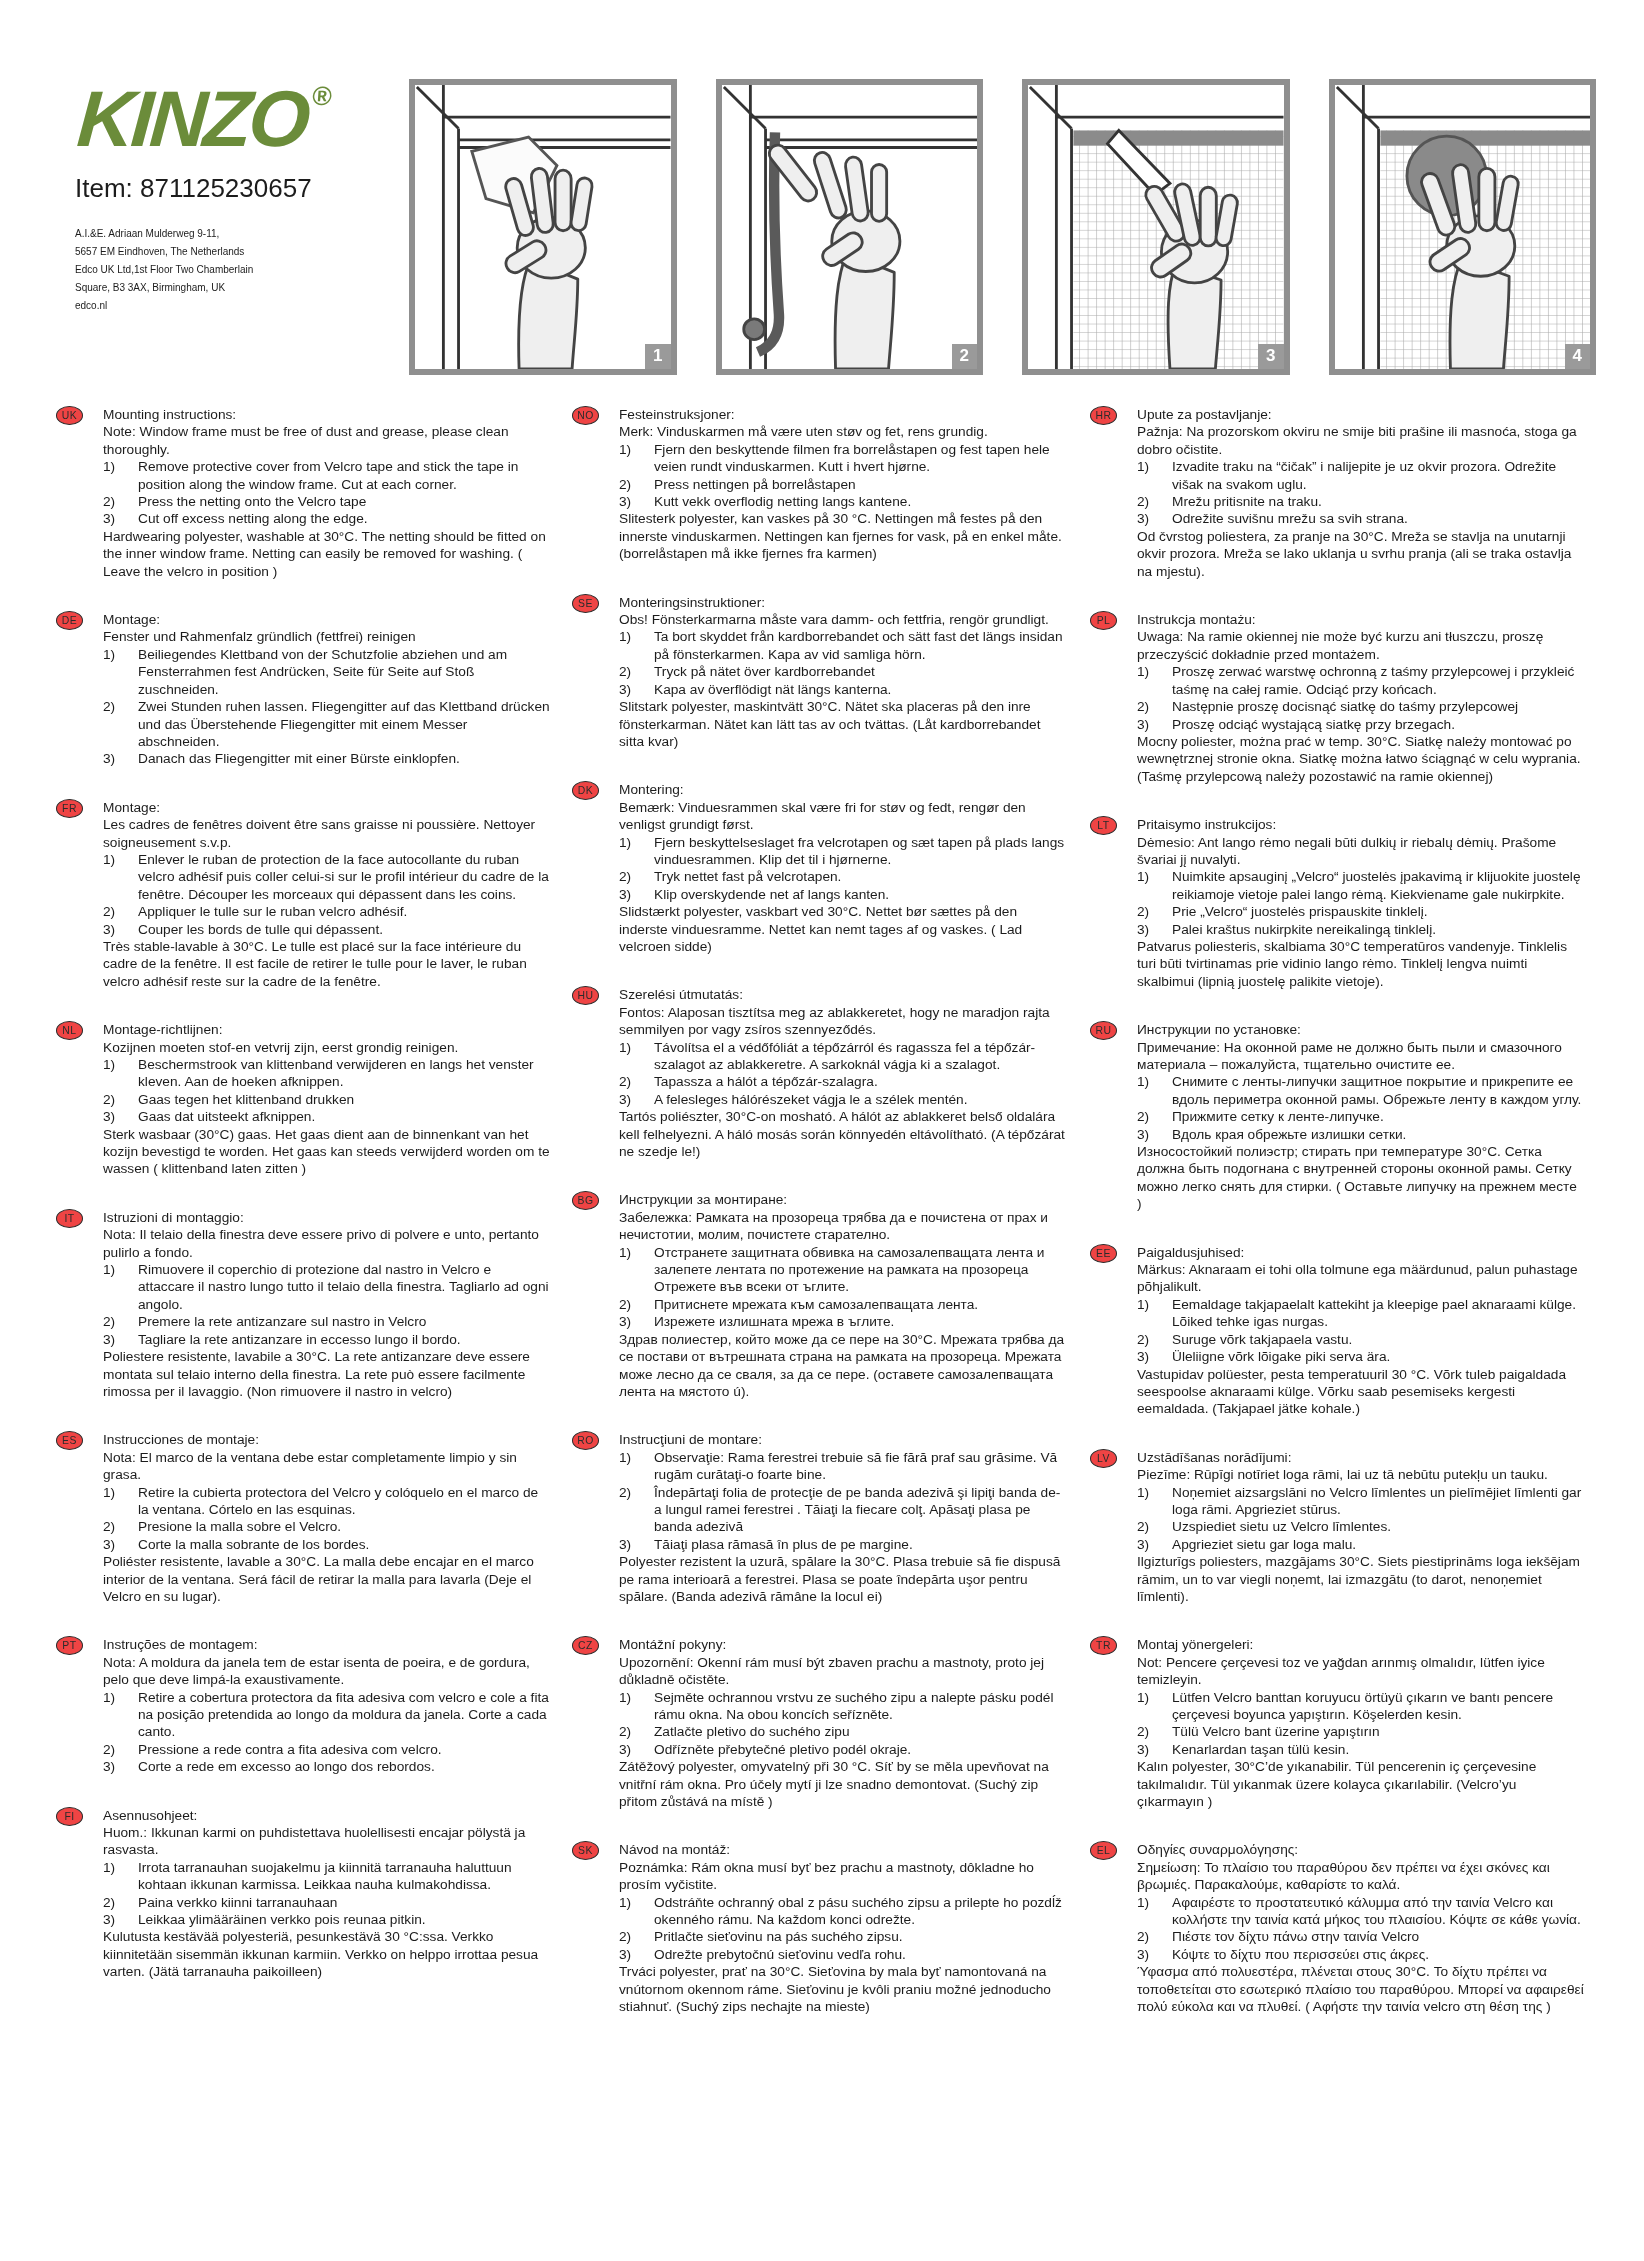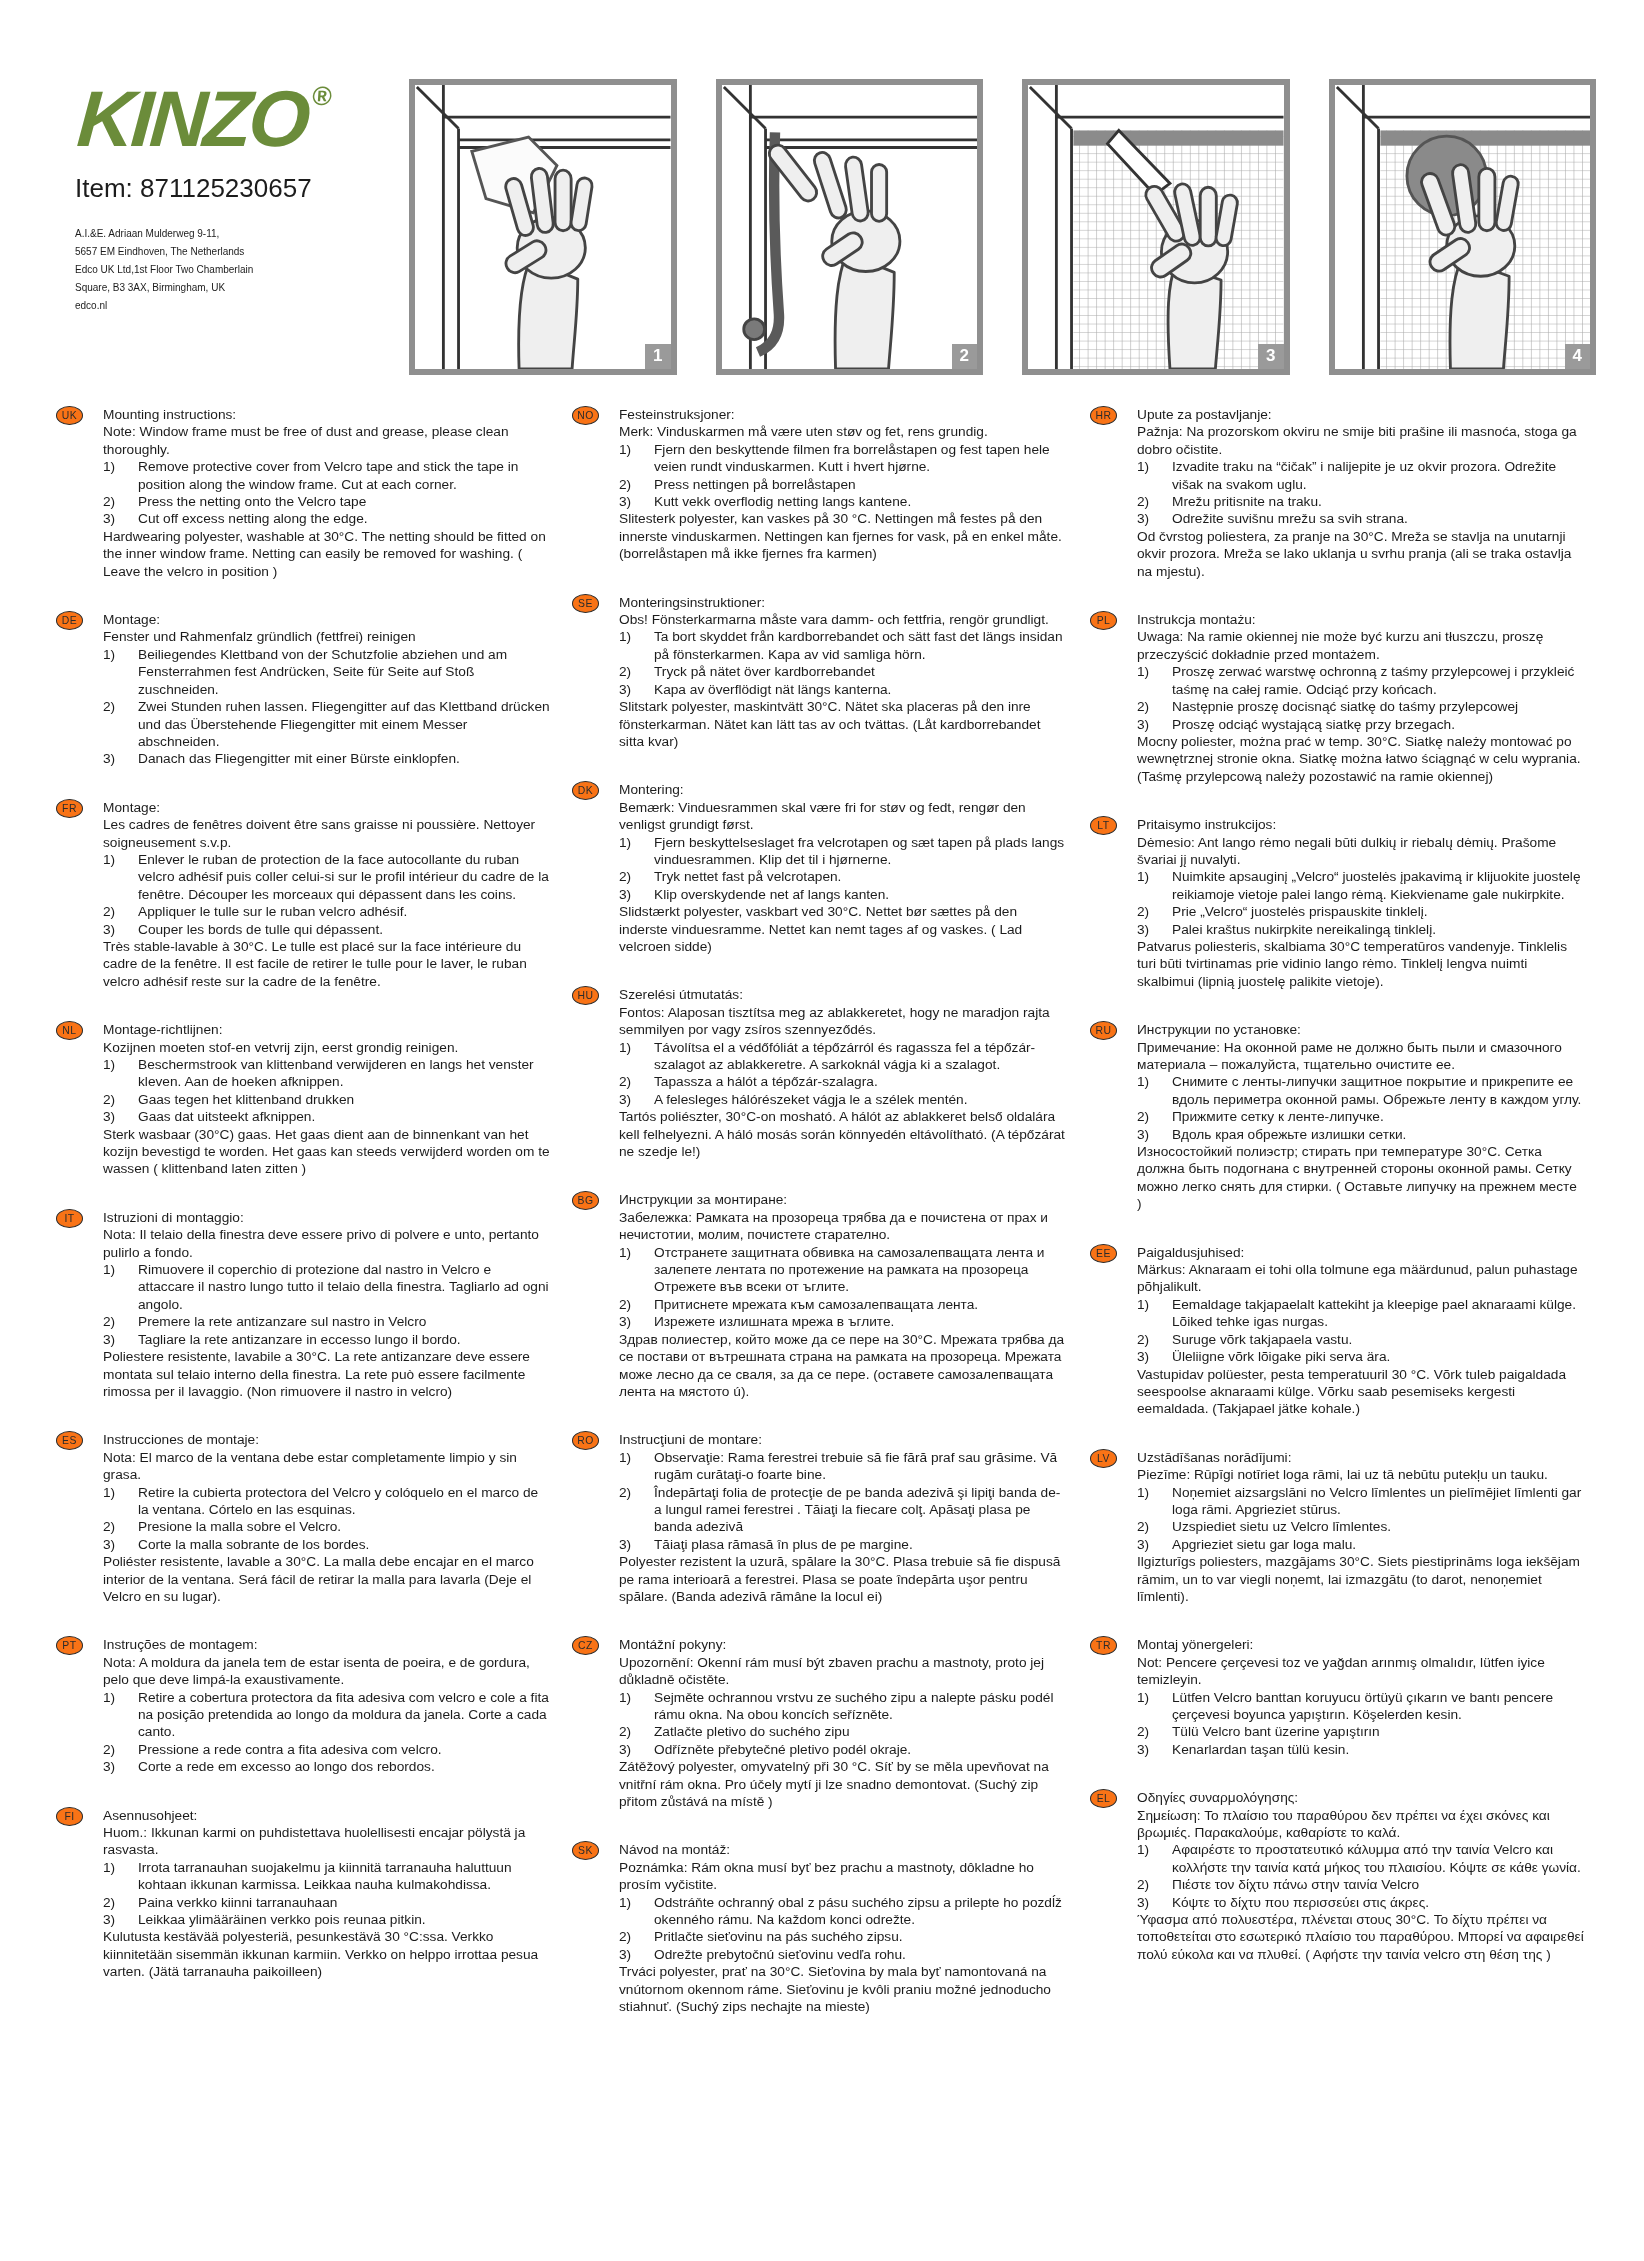--- a/index.html
+++ b/index.html
@@ -27,21 +27,21 @@
     display:flex; align-items:center; justify-content:center;
   }
   
   .text-column { position:absolute; top:406px; width:494px; }
   .col-0 { left:56px; } .col-1 { left:572px; } .col-2 { left:1090px; }
   .lang-section { position:relative; padding-left:47px; margin-bottom:31px; }
   .badge {
     position:absolute; left:0; top:0px; width:27px; height:19px;
     border:1.4px solid #2b2b2b; border-radius:50%; box-sizing:border-box;
     display:flex; align-items:center; justify-content:center;
-    font-size:10.4px; color:#2b2b2b; letter-spacing:0.5px; background:#f97316;
+    font-size:10.4px; color:#2b2b2b; letter-spacing:0.5px; background:#ef4444;
   }
   .sec-title, .sec-para { margin:0; font-size:13.7px; line-height:17.4px; }
   .sec-item { display:flex; font-size:13.7px; line-height:17.4px; }
   .item-num { width:35px; flex:none; }
   .item-text { flex:1; }
 </style>
 </head>
 <body>
 
 <div class="page">
@@ -619,20 +619,21 @@
             <span class="item-text">Lütfen Velcro banttan koruyucu örtüyü çıkarın ve bantı pencere çerçevesi boyunca yapıştırın. Köşelerden kesin.</span>
           </div>
           <div class="sec-item">
             <span class="item-num">2)</span>
             <span class="item-text">Tülü Velcro bant üzerine yapıştırın</span>
           </div>
           <div class="sec-item">
             <span class="item-num">3)</span>
             <span class="item-text">Kenarlardan taşan tülü kesin.</span>
           </div>
+          <p class="sec-para">Kalın polyester, 30°C’de yıkanabilir. Tül pencerenin iç çerçevesine takılmalıdır. Tül yıkanmak üzere kolayca çıkarılabilir. (Velcro’yu çıkarmayın )</p>
         </div>
       </div>
       <div class="lang-section">
         <span class="badge">EL</span>
         <div class="sec-content">
           <p class="sec-title">Οδηγίες συναρμολόγησης:</p>
           <p class="sec-para">Σημείωση: Το πλαίσιο του παραθύρου δεν πρέπει να έχει σκόνες και βρωμιές. Παρακαλούμε, καθαρίστε το καλά.</p>
           <div class="sec-item">
             <span class="item-num">1)</span>
             <span class="item-text">Αφαιρέστε το προστατευτικό κάλυμμα από την ταινία Velcro και κολλήστε την ταινία κατά μήκος του πλαισίου. Κόψτε σε κάθε γωνία.</span>

